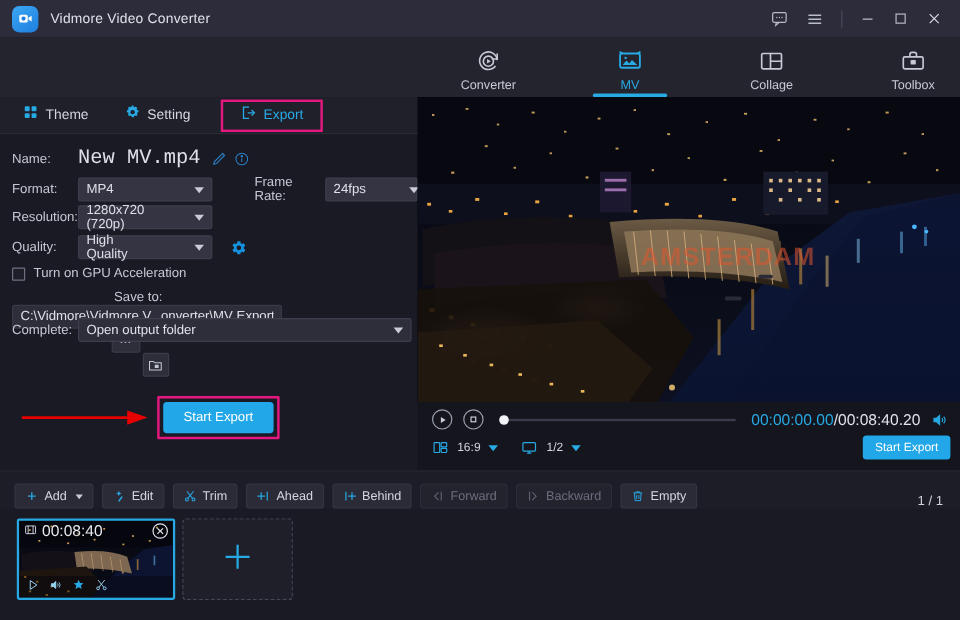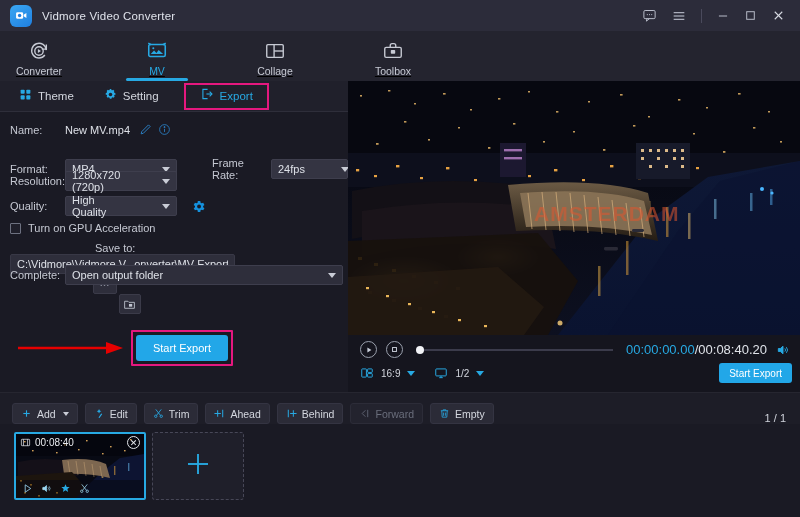--- a/index.html
+++ b/index.html
@@ -23,21 +23,21 @@
     display: flex; align-items: center; justify-content: center;
   }
   .app-title { margin-left: 10px; color: #dfe2ea; font-size: 11.5px; letter-spacing: .2px; }
   .win-ctrls { margin-left: auto; display: flex; align-items: center; gap: 14px; padding-right: 14px; }
   .wc { color: #b9bdca; display: flex; align-items: center; justify-content: center; cursor: pointer; }
   .wc-sep { width: 1px; height: 14px; background: #4a4a5c; }
 
   
   .mainnav {
     position: absolute; left: 0; top: 31px; width: 800px; height: 50px;
-    background: #24242f; display: flex; justify-content: flex-start; gap: 40px; text-decoration: underline;
+    background: #24242f; display: flex; justify-content: flex-end; gap: 40px;
   }
   .navitem {
     width: 78px; display: flex; flex-direction: column; align-items: center;
     justify-content: center; gap: 3px; cursor: pointer; position: relative;
     padding-top: 5px;
   }
   .navitem .nl { font-size: 10.5px; color: #c7cad4; }
   .navitem.active .nl { color: #27a9e3; }
   .navitem.active::after {
     content: ""; position: absolute; bottom: 0; left: 8px; right: 8px; height: 3px;
@@ -53,21 +53,21 @@
   .subtab { display: flex; align-items: center; gap: 6px; height: 26px;
     padding: 0 11px; margin-left: 8px; cursor: pointer; }
   .subtab .stl { font-size: 11.5px; color: #d3d6de; }
   .subtab.sel { border: 2px solid #e5187f; margin-left: 14px; padding: 0 14px; height: 27px; }
   .subtab.sel .stl { color: #27a9e3; }
 
   
   .panel { position: absolute; left: 0; top: 112px; width: 348px; height: 280px; background: #1a1a24; }
   .row { position: absolute; display: flex; align-items: center; }
   .lbl { color: #c5c8d2; font-size: 11px; }
-  .val-text { color: #dde0e7; font-size: 11px; }
+  .val-text { color: #dde0e7; font-size: 17px; font-family: Liberation Mono, monospace; }
 
   .sel-box {
     background: #343442; border: 1px solid #3e3e4d; border-radius: 2px;
     height: 20px; display: flex; align-items: center; padding: 0 6px;
     color: #dde0e7; font-size: 11px; cursor: pointer; position: relative; gap: 36px;
   }
   .sel-box .caret {
     margin-left: auto; width: 0; height: 0; border-left: 4px solid transparent;
     border-right: 4px solid transparent; border-top: 5px solid #c9ccd6;
   }
@@ -136,21 +136,21 @@
   .pager { margin-left: auto; padding-right: 14px; color: #cfd2da; font-size: 11px; }
 
   
   .storyboard { position: absolute; left: 0; top: 424px; width: 800px; height: 93px; background: #1a1a24; }
   .clip {
     position: absolute; left: 14px; top: 8px; width: 132px; height: 68px;
     border: 2px solid #27a9e3; border-radius: 2px; overflow: hidden; cursor: pointer;
   }
   .clip-img { position: absolute; inset: 0; }
   .clip-top { position: absolute; left: 0; top: 0; right: 0; height: 17px; display: flex; align-items: center; padding: 0 4px; gap: 4px; }
-  .clip-dur { color: #e8eaef; font-size: 10px; text-shadow: 0 1px 2px #000; }
+  .clip-dur { color: #e8eaef; font-size: 13px; text-shadow: 0 1px 2px #000; }
   .clip-x { margin-left: auto; width: 13px; height: 13px; border-radius: 50%; border: 1px solid #e2e5ea; display: flex; align-items: center; justify-content: center; color: #e9ecf1; font-size: 9px; cursor: pointer; }
   .clip-bot { position: absolute; left: 0; bottom: 0; right: 0; height: 18px; display: flex; align-items: center; gap: 8px; padding: 0 6px; background: rgba(8,8,16,.55); }
   .addslot {
     position: absolute; left: 152px; top: 8px; width: 92px; height: 68px;
     border: 1px dashed #474757; border-radius: 3px; display: flex;
     align-items: center; justify-content: center; cursor: pointer; background: #1f1f2a;
   }
 </style>
 </head>
 <body>
@@ -291,21 +291,21 @@
       </span>
       <span style="margin-left:6px; display:flex; cursor:pointer;">
         <svg width="13" height="13" viewBox="0 0 24 24" fill="none" stroke="#2a7fc4" stroke-width="1.6">
           <circle cx="12" cy="12" r="9"></circle>
             <line x1="12" y1="11" x2="12" y2="16.5"></line>
             <circle cx="12" cy="7.6" r="1.1" fill="#2a7fc4"></circle>
         </svg>
       </span>
     </div>
 
-    <div class="row" style="left:10px; top:45px;">
+    <div class="row" style="left:10px; top:34px;">
       <span class="lbl" style="width:55px;">Format:</span>
       <div class="sel-box" style="width:112px;">
         <span>MP4</span>
         <span class="caret"></span>
       </div>
       <span class="lbl" style="margin-left:16px; width:78px;padding-left:19px;">Frame Rate:</span>
       <div class="sel-box" style="width:77px;">
         <span>24fps</span>
         <span class="caret"></span>
       </div>
@@ -652,20 +652,29 @@
     <div class="tb-btn dis">
       <span class="ci">
         <svg width="11" height="11" viewBox="0 0 24 24" fill="none" stroke="currentColor" stroke-width="2.1">
           <polyline points="14,5 7,12 14,19"></polyline>
             <line x1="19" y1="4" x2="19" y2="20"></line>
         </svg>
       </span>
       <span>Forward</span>
     </div>
 
+    <div class="tb-btn dis">
+      <span class="ci">
+        <svg width="11" height="11" viewBox="0 0 24 24" fill="none" stroke="currentColor" stroke-width="2.1">
+          <polyline points="10,5 17,12 10,19"></polyline>
+            <line x1="5" y1="4" x2="5" y2="20"></line>
+        </svg>
+      </span>
+      <span>Backward</span>
+    </div>
 
     <div class="tb-btn">
       <span class="ci">
         <svg width="11" height="11" viewBox="0 0 24 24" fill="none" stroke="currentColor" stroke-width="1.8">
           <path d="M4 6h16"></path>
             <path d="M9 6V4h6v2"></path>
             <path d="M6 6l1 14h10l1-14"></path>
             <line x1="10" y1="10" x2="10" y2="17"></line>
             <line x1="14" y1="10" x2="14" y2="17"></line>
         </svg>

